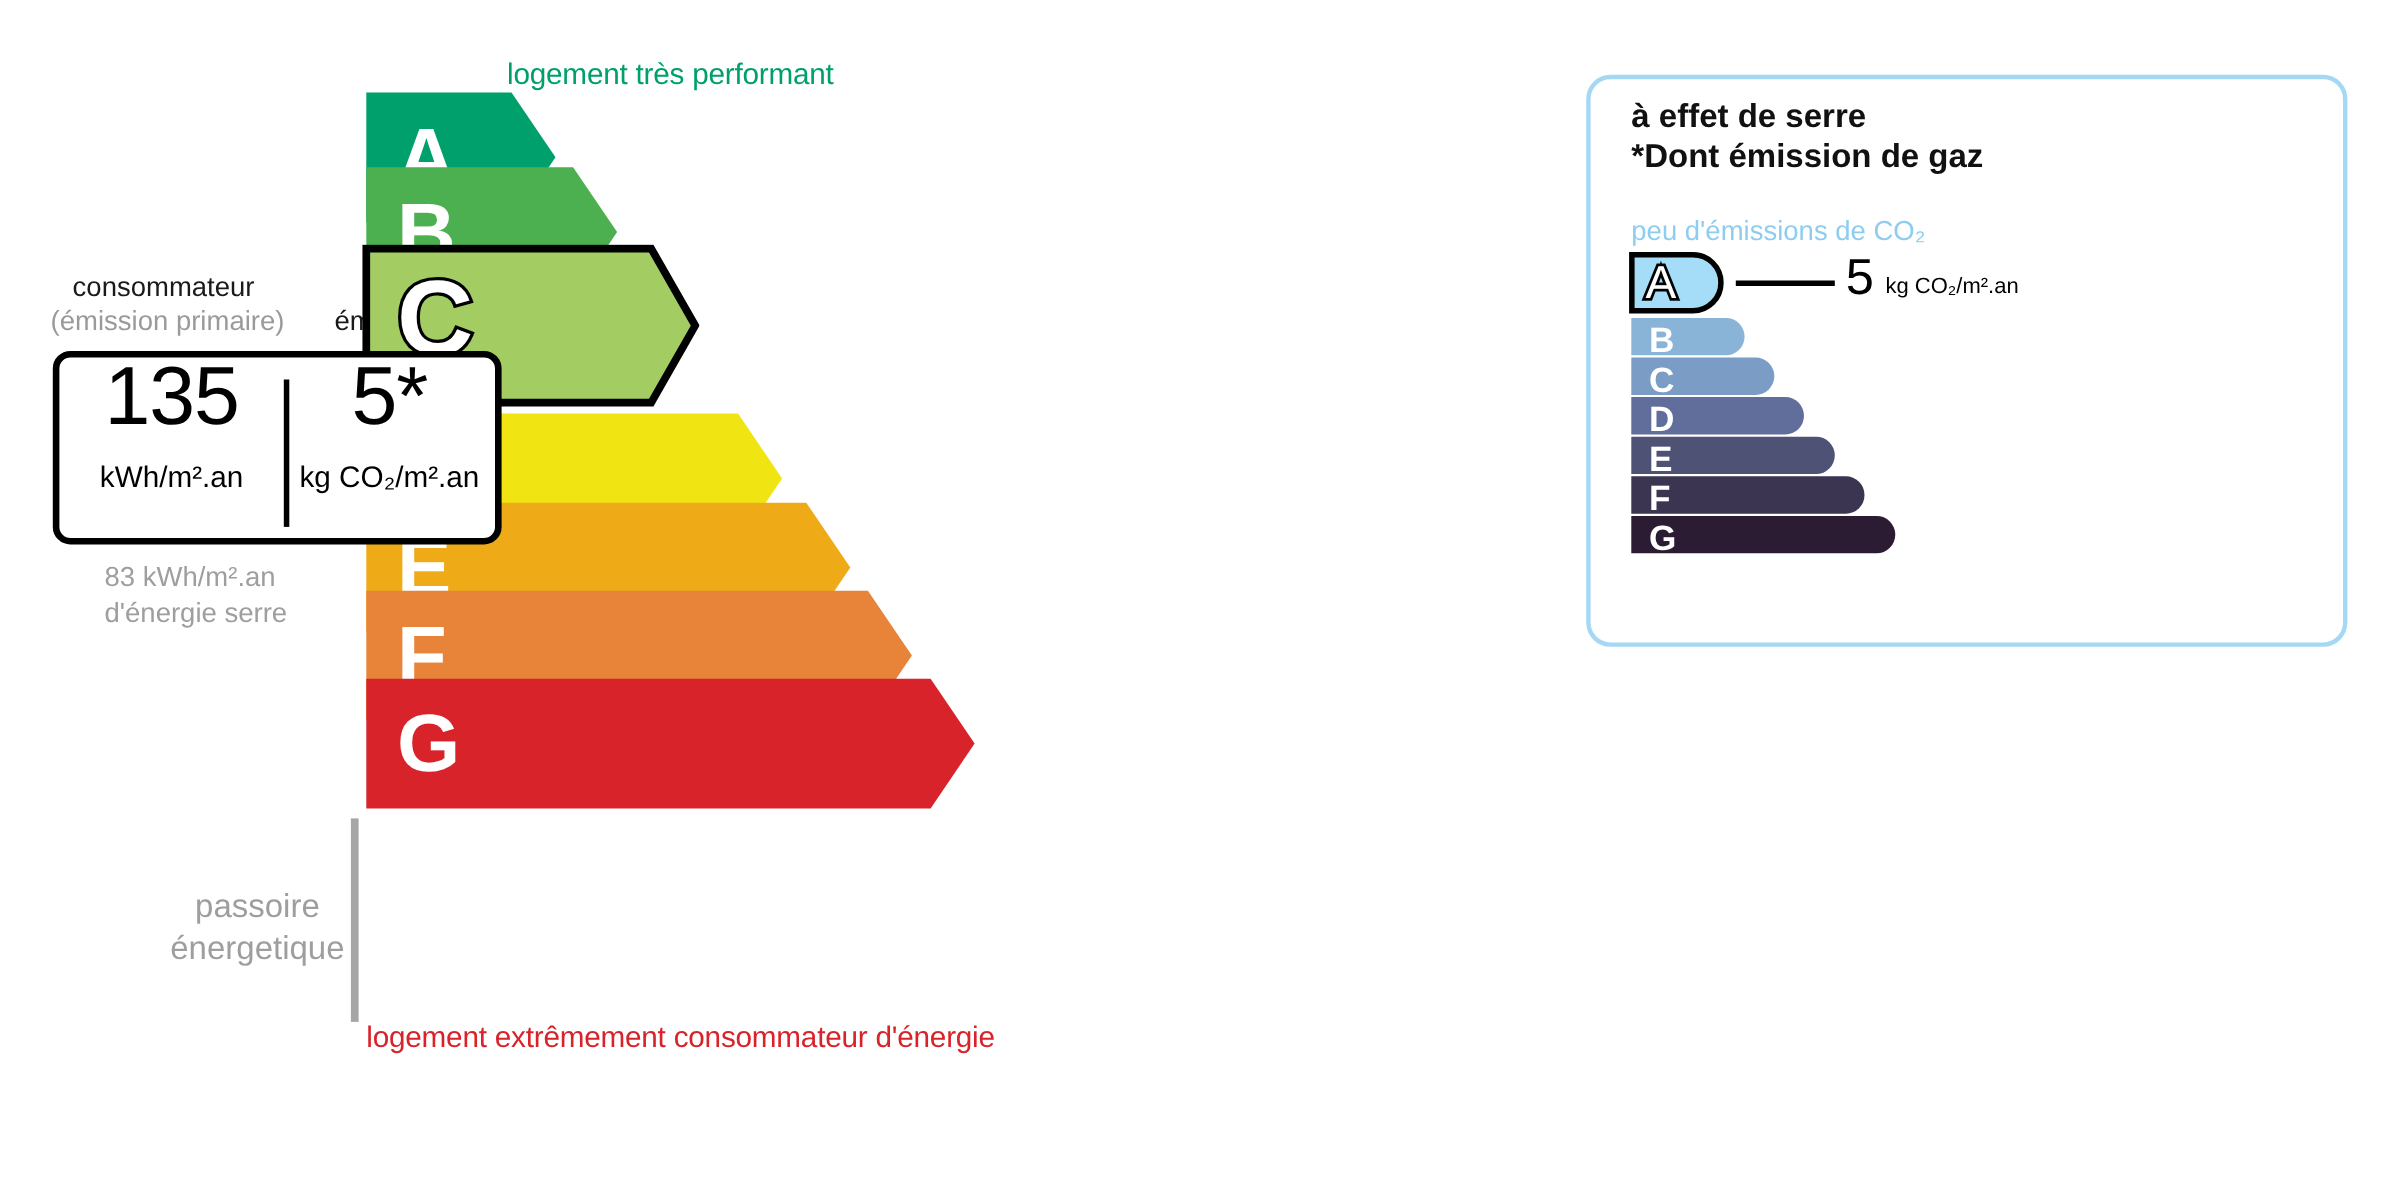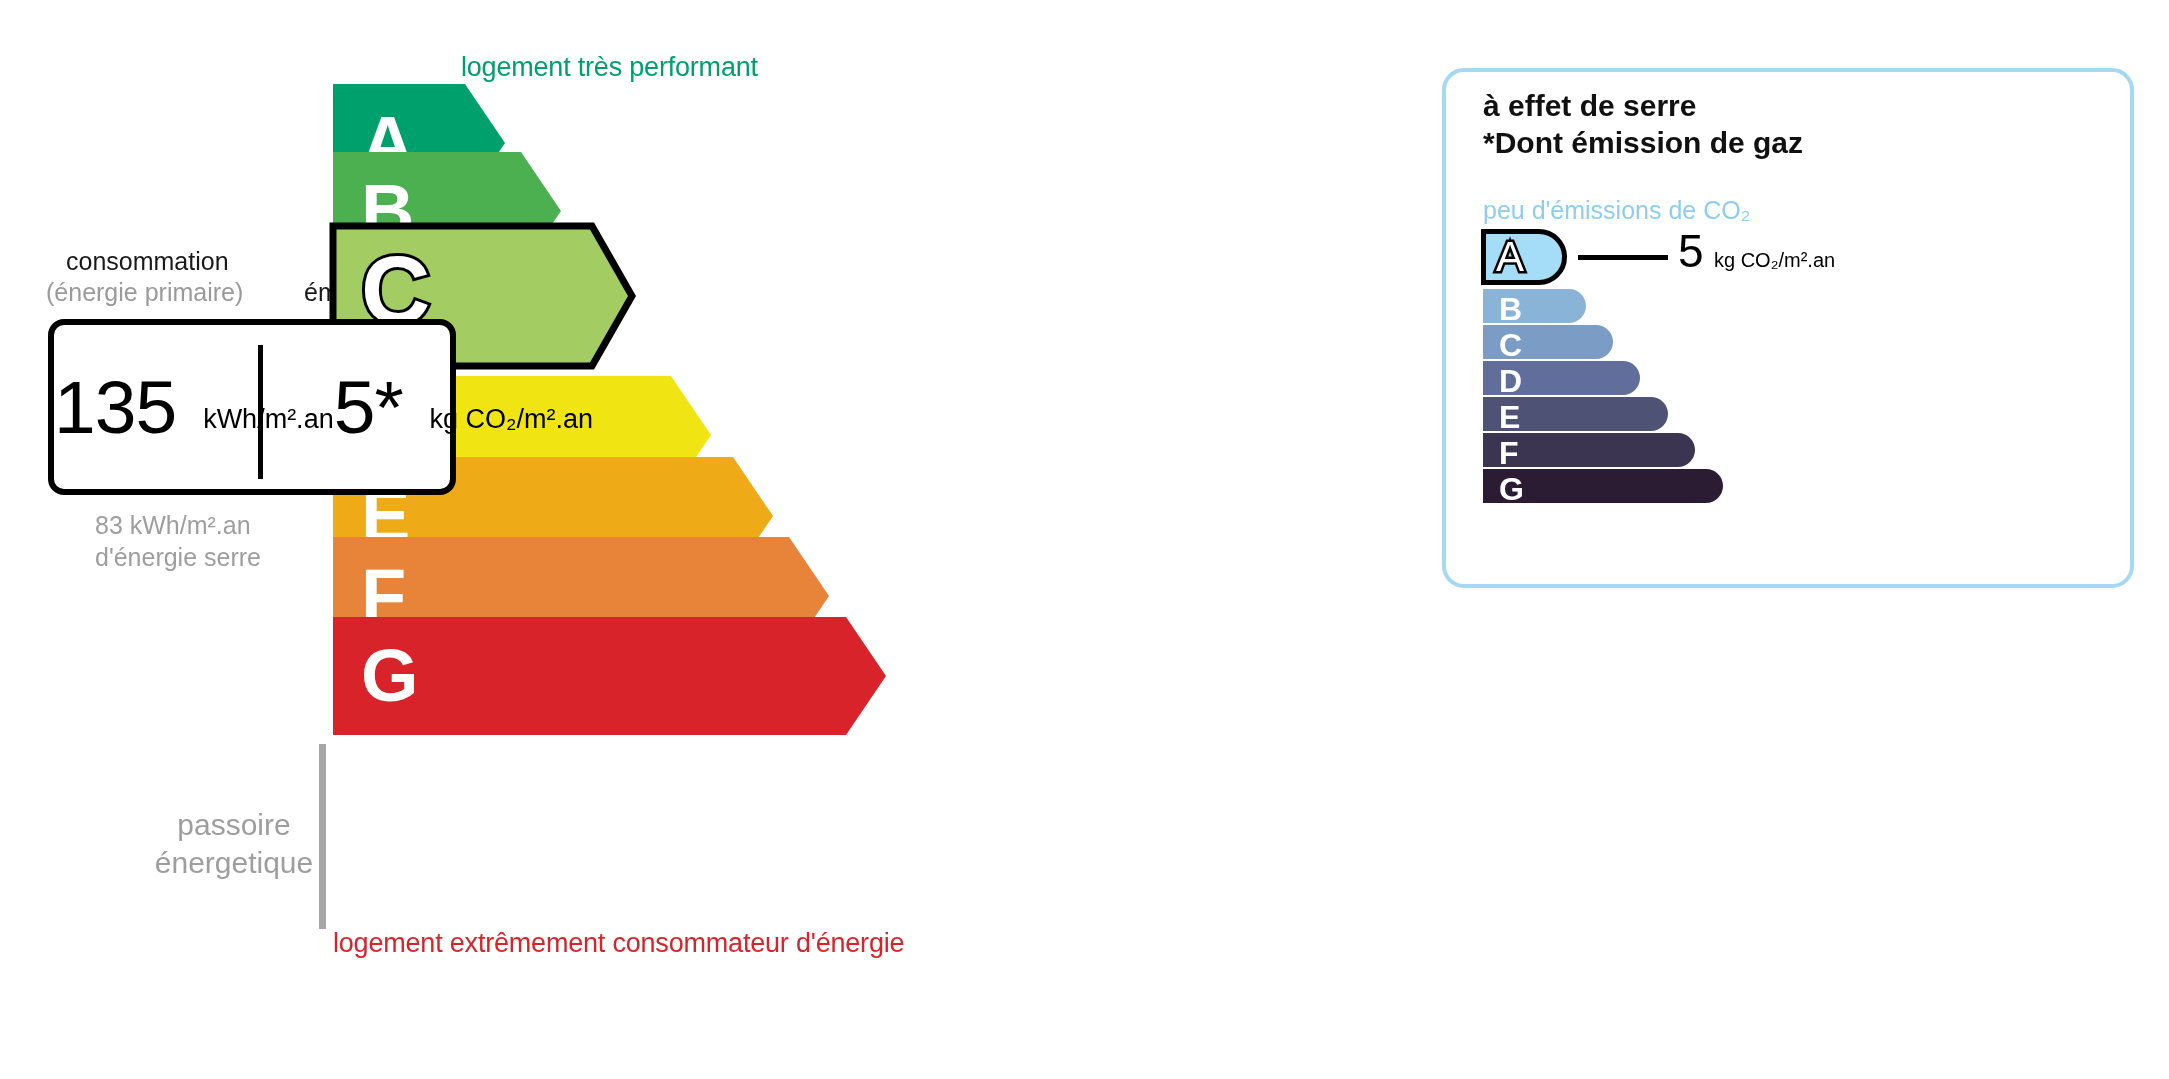--- a/index.html
+++ b/index.html
@@ -60,24 +60,23 @@
     z-index: 4;
   }
   #value-box-inner {
     position: relative;
     width: 100%; height: 100%;
     display: flex;
   }
   .value-cell {
     flex: 1 1 0;
     display: flex;
-    flex-direction: row;
+    flex-direction: column;
     align-items: center;
     justify-content: flex-start;
-    gap: 27px;
   }
   .value-cell.left  { flex: 0 0 204px; }
   .value-cell.right { flex: 0 0 192px; }
   .value-number {
     font-size: 75px;
     font-weight: 400;
     color: #000;
     line-height: 0.92;
     letter-spacing: -1px;
   }
@@ -232,22 +231,22 @@
     white-space: nowrap;
   }
 </style>
 </head>
 <body>
 
 <div id="dpe-root">
 
   <div class="abs" id="top-caption">logement très performant</div>
 
-  <div class="abs" id="label-consommation">consommation</div>
-  <div class="abs" id="label-energie-primaire">(énergie primaire)</div>
+  <div class="abs" id="label-consommation">consommateur</div>
+  <div class="abs" id="label-energie-primaire">(émission primaire)</div>
   <div class="abs" id="label-emissions">émissions</div>
 
   <div class="abs" id="arrow-layer" style="left:0;top:0;width:2169px;height:1079px;">
       <svg class="grade-arrow" width="180" height="126" viewBox="0 0 180 126" style="left: 329px; top: 80px;">
         <path d="M 4 4 L 136 4 L 176 63 L 136 122 L 4 122 Z" fill="#00a06d"></path>
       </svg>
       <div class="grade-letter" style="left: 361px; top: 106px;">A</div>
       <svg class="grade-arrow" width="236" height="126" viewBox="0 0 236 126" style="left: 329px; top: 148px;">
         <path d="M 4 4 L 192 4 L 232 63 L 192 122 L 4 122 Z" fill="#4caf50"></path>
       </svg>

